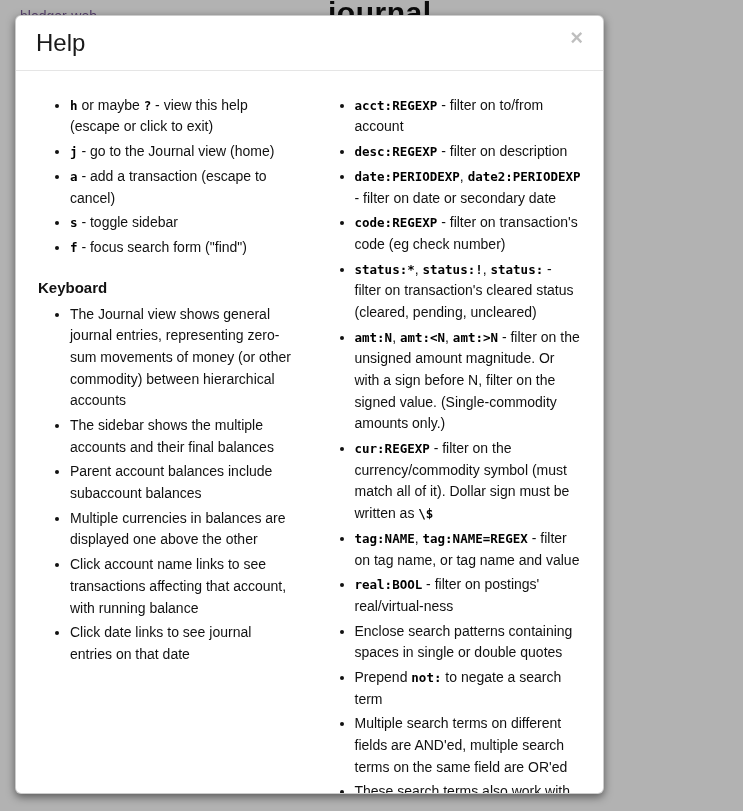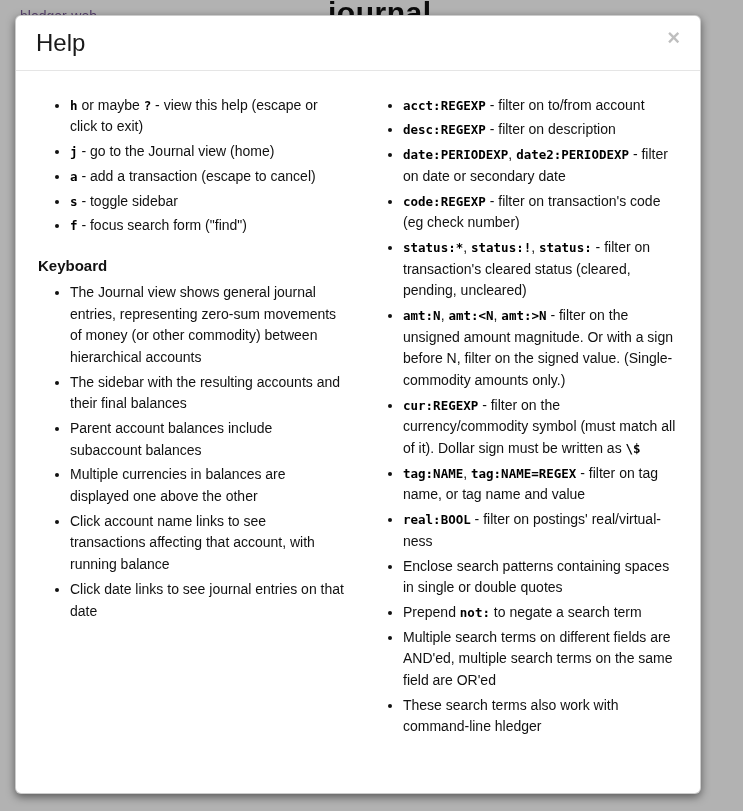--- a/index.html
+++ b/index.html
@@ -46,21 +46,21 @@
     position: absolute;
     inset: 0;
     background: rgba(0, 0, 0, 0.3);
   }
 
   
   .modal {
     position: absolute;
     top: 15px;
     left: 15px;
-    width: 686px;
+    width: 589px;
     height: 779px;
     background: #ffffff;
     border: 1px solid rgba(0,0,0,0.2);
     border-radius: 6px;
     box-shadow: 0 3px 9px rgba(0,0,0,0.5);
     box-sizing: border-box;
     overflow: hidden;
   }
   .modal-header {
     position: relative;
@@ -145,21 +145,21 @@
         <ul class="help-list">
           <li><code>h</code> or maybe <code>?</code> - view this help (escape or click to exit)</li>
           <li><code>j</code> - go to the Journal view (home)</li>
           <li><code>a</code> - add a transaction (escape to cancel)</li>
           <li><code>s</code> - toggle sidebar</li>
           <li><code>f</code> - focus search form ("find")</li>
         </ul>
         <div class="help-heading">Keyboard</div>
         <ul class="help-list">
           <li>The Journal view shows general journal entries, representing zero-sum movements of money (or other commodity) between hierarchical accounts</li>
-          <li>The sidebar with the resulting accounts and their final balances</li>
+          <li>The sidebar shows the multiple accounts and their final balances</li>
           <li>Parent account balances include subaccount balances</li>
           <li>Multiple currencies in balances are displayed one above the other</li>
           <li>Click account name links to see transactions affecting that account, with running balance</li>
           <li>Click date links to see journal entries on that date</li>
         </ul>
       </div>
     <div class="col">
         <ul class="help-list">
           <li><code>acct:REGEXP</code> - filter on to/from account</li>
           <li><code>desc:REGEXP</code> - filter on description</li>

